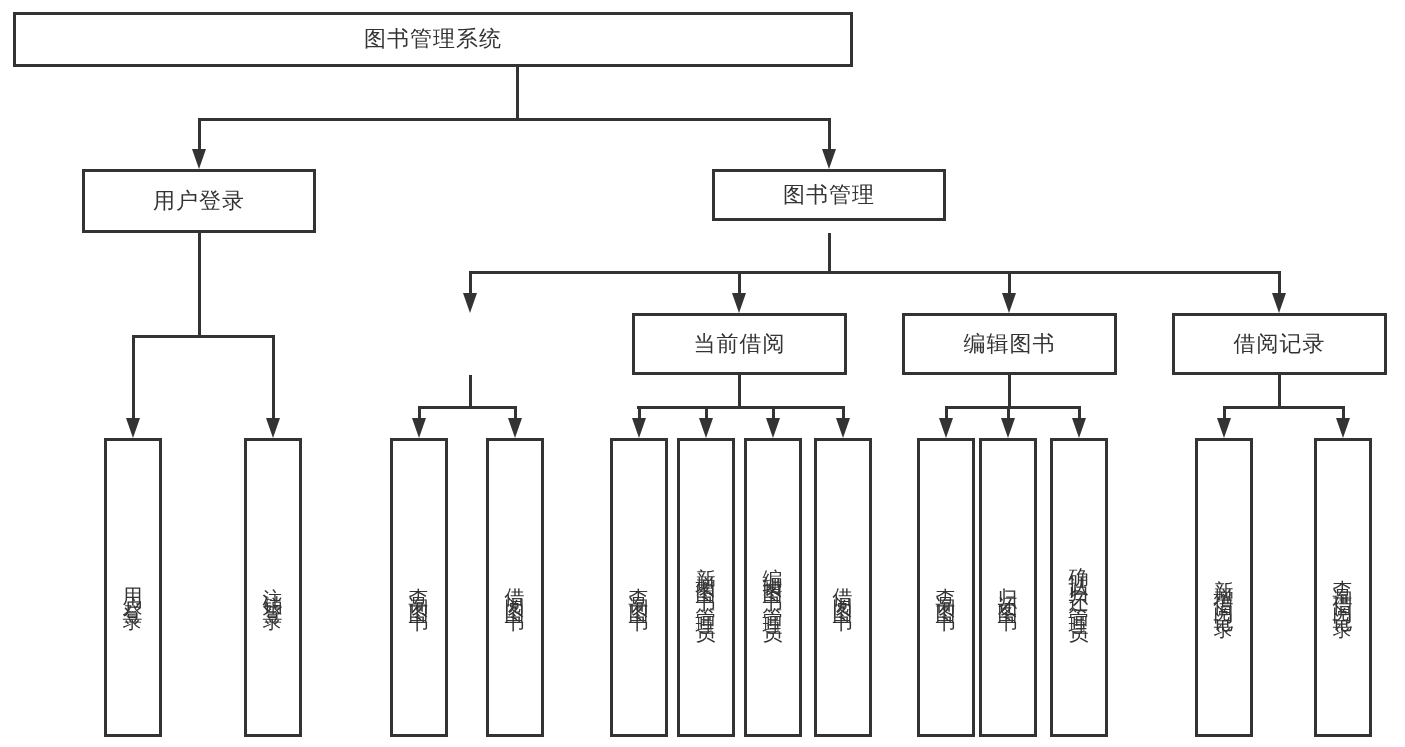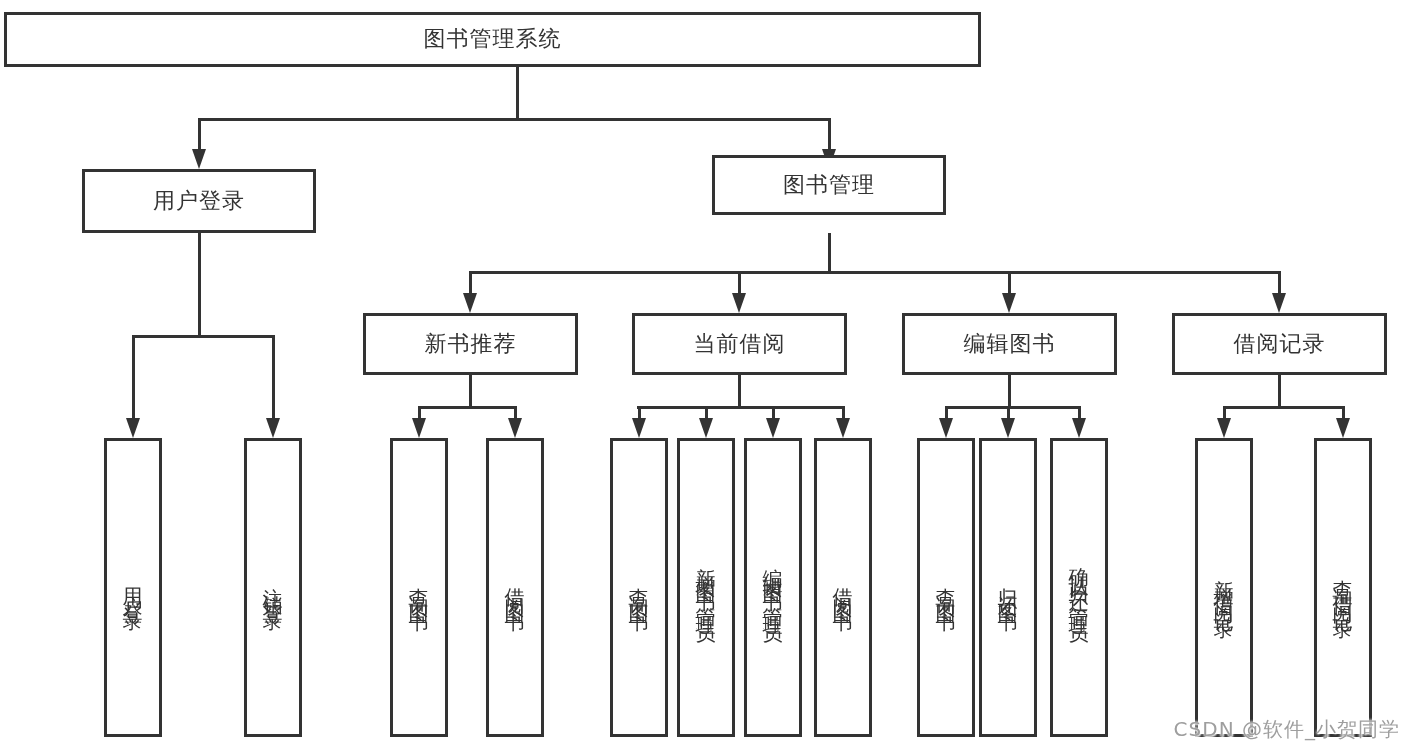--- a/index.html
+++ b/index.html
@@ -31,51 +31,50 @@
     position:absolute;top:716px;right:5px;z-index:5;
     font-size:20px;color:#9e9e9e;letter-spacing:1px;white-space:nowrap;
     text-shadow:0 0 3px #ffffff,0 0 3px #ffffff,1px 1px 2px #ffffff;
   }
 </style>
 </head>
 <body>
 
 <div class="canvas">
 
-  <div class="node h" style="left:4px;top:12px;width:977px;height:55px">图书管理系统</div>
+  <div class="node h" style="left:13px;top:12px;width:840px;height:55px">图书管理系统</div>
 
   <div class="vl" style="left:515.5px;top:67px;height:51px"></div>
   <div class="hl" style="left:197.5px;top:118px;width:633px"></div>
   <div class="vl" style="left:197.5px;top:118px;height:32px"></div>
   <div class="arr" style="left:192px;top:149px"></div>
   <div class="vl" style="left:827.5px;top:118px;height:32px"></div>
   <div class="arr" style="left:822px;top:149px"></div>
 
   <div class="node h" style="left:82px;top:169px;width:234px;height:64px">用户登录</div>
-  <div class="node h" style="left:712px;top:155px;width:234px;height:60px">图书管理</div>
+  <div class="node h" style="left:712px;top:169px;width:234px;height:52px">图书管理</div>
 
   <div class="vl" style="left:197.5px;top:233px;height:103px"></div>
   <div class="hl" style="left:131.5px;top:335px;width:143px"></div>
   <div class="vl" style="left:131.5px;top:335px;height:84px"></div>
   <div class="arr" style="left:126px;top:418px"></div>
   <div class="vl" style="left:271.5px;top:335px;height:84px"></div>
   <div class="arr" style="left:266px;top:418px"></div>
 
   <div class="vl" style="left:827.5px;top:233px;height:41px"></div>
   <div class="hl" style="left:468.5px;top:271px;width:812px"></div>
   <div class="vl" style="left:468.5px;top:271px;height:23px"></div>
   <div class="arr" style="left:463px;top:293px"></div>
   <div class="vl" style="left:737.5px;top:271px;height:23px"></div>
   <div class="arr" style="left:732px;top:293px"></div>
   <div class="vl" style="left:1007.5px;top:271px;height:23px"></div>
   <div class="arr" style="left:1002px;top:293px"></div>
   <div class="vl" style="left:1277.5px;top:271px;height:23px"></div>
   <div class="arr" style="left:1272px;top:293px"></div>
 
-  <div class="node h" style="left:363px;top:313px;width:215px;height:62px">新书推荐</div>
   <div class="node h" style="left:632px;top:313px;width:215px;height:62px">当前借阅</div>
   <div class="node h" style="left:902px;top:313px;width:215px;height:62px">编辑图书</div>
   <div class="node h" style="left:1172px;top:313px;width:215px;height:62px">借阅记录</div>
 
   <div class="vl" style="left:468.5px;top:375px;height:34px"></div>
   <div class="vl" style="left:737.5px;top:375px;height:34px"></div>
   <div class="vl" style="left:1007.5px;top:375px;height:34px"></div>
   <div class="vl" style="left:1277.5px;top:375px;height:34px"></div>
 
   <div class="hl" style="left:417.5px;top:406px;width:99px"></div>
@@ -117,15 +116,14 @@
   <div class="node v" style="left:744px">编辑图书（管理员）</div>
   <div class="node v" style="left:814px">借阅图书</div>
 
   <div class="node v" style="left:917px">查询图书</div>
   <div class="node v" style="left:979px">归还图书</div>
   <div class="node v" style="left:1050px">确认归还（管理员）</div>
 
   <div class="node v" style="left:1195px">新增借阅记录</div>
   <div class="node v" style="left:1314px">查询借阅记录</div>
 
-  <div class="watermark">CSDN @软件_小贺同学</div>
 
 </div>
 
 </body></html>

